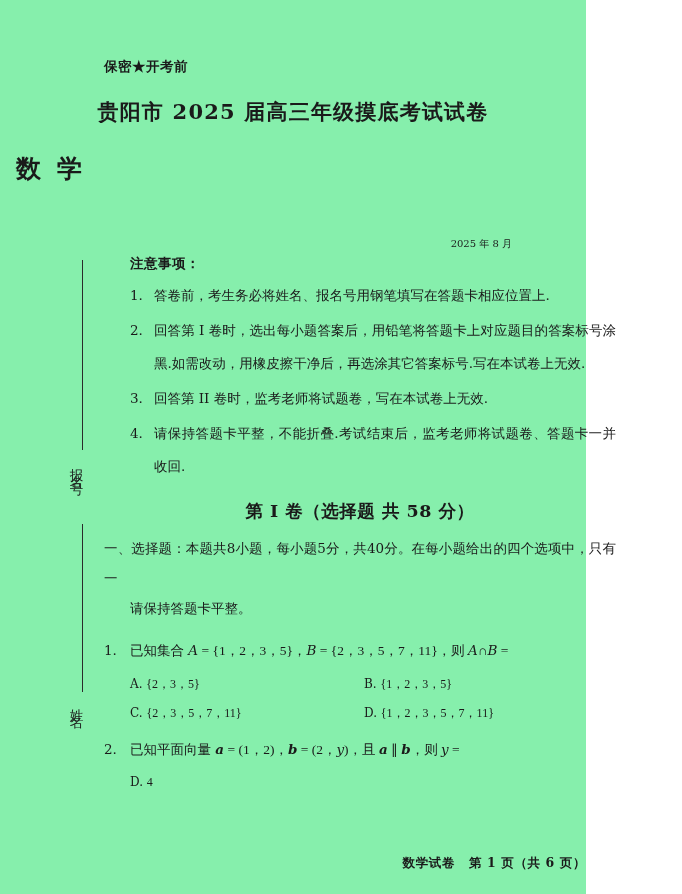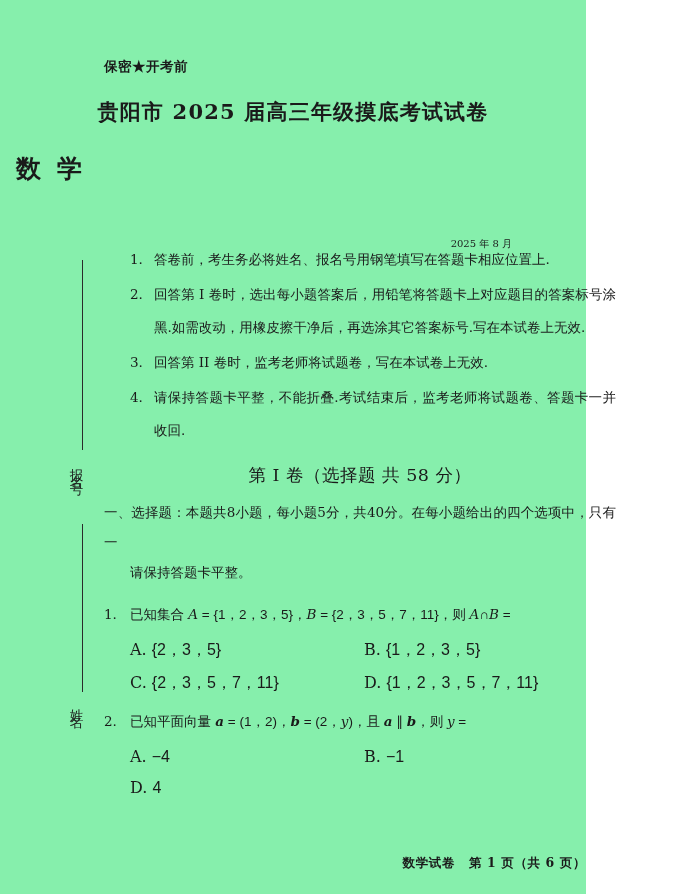--- a/index.html
+++ b/index.html
@@ -133,21 +133,21 @@
   }
   .notice-list li .num {
     position: absolute;
     left: 26px;
     top: 0;
   }
 
   .part-title {
     text-align: center;
     font-size: 17.5px;
-    font-weight: 400;
+    font-weight: 700;
     margin: 16px 0 10px 0;
     letter-spacing: 0.5px;
   }
 
   .section-head {
     font-size: 13.5px;
     font-weight: 400;
     line-height: 30px;
     margin: 0 0 8px 0;
     text-align: justify;
@@ -174,35 +174,35 @@
   }
   .q-options {
     margin-top: 8px;
     padding-left: 26px;
   }
   .opt-row {
     display: flex;
     margin-top: 12px;
   }
   .opt {
-    font-size: 16px;
+    font-size: 12px;
     white-space: nowrap;
   }
   .opt:first-child { width: 234px; }
 
   .mi {
     font-family: "DejaVu Serif", "Liberation Serif", serif;
     font-style: italic;
   }
   .mb {
     font-family: "DejaVu Serif", "Liberation Serif", serif;
     font-style: italic;
     font-weight: 700;
   }
-  .mn { font-family: Liberation Sans, sans-serif; text-align: center; }
+  .mn { font-family: Liberation Serif, serif; text-align: center; }
 
   
   .footer {
     position: absolute;
     left: 0;
     right: 0;
     bottom: 22px;
     text-align: right;
     font-size: 12.5px;
     font-weight: 700;
@@ -224,20 +224,21 @@
 
   <div class="confidential">保密★开考前</div>
 
   <div class="doc-title">贵阳市 2025 届高三年级摸底考试试卷</div>
   <div class="subject-title">数学</div>
   <div class="date-line">2025 年 8 月</div>
 
   <div class="body-block">
 
 
+    <div class="notice-head">注意事项：</div>
 
     <ul class="notice-list">
       <li>
         <span class="num">1.</span>
         <span>答卷前，考生务必将姓名、报名号用钢笔填写在答题卡相应位置上.</span>
       </li>
       <li>
         <span class="num">2.</span>
         <span>回答第 I 卷时，选出每小题答案后，用铅笔将答题卡上对应题目的答案标号涂黑.如需改动，用橡皮擦干净后，再选涂其它答案标号.写在本试卷上无效.</span>
       </li>
@@ -288,30 +289,20 @@
     </div>
 
     <div class="question">
       <div class="q-stem">
         <span class="qnum">2.</span>
         <span>已知平面向量 </span><span class="mb">a</span><span class="mn"> = (1，2)，</span><span class="mb">b</span><span class="mn"> = (2，</span><span class="mi">y</span><span class="mn">)，且 </span><span class="mb">a</span><span class="mn"> ∥ </span><span class="mb">b</span><span class="mn">，则 </span><span class="mi">y</span><span class="mn"> =</span>
       </div>
       <div class="q-options">
         <div class="opt-row">
           <div class="opt">
-            <span>A.</span>
-            <span class="mn">−4</span>
-          </div>
-          <div class="opt">
-            <span>B.</span>
-            <span class="mn">−1</span>
-          </div>
-        </div>
-        <div class="opt-row">
-          <div class="opt">
             <span>D.</span>
             <span class="mn">4</span>
           </div>
         </div>
       </div>
     </div>
 
   </div>
 
   <div class="footer">

